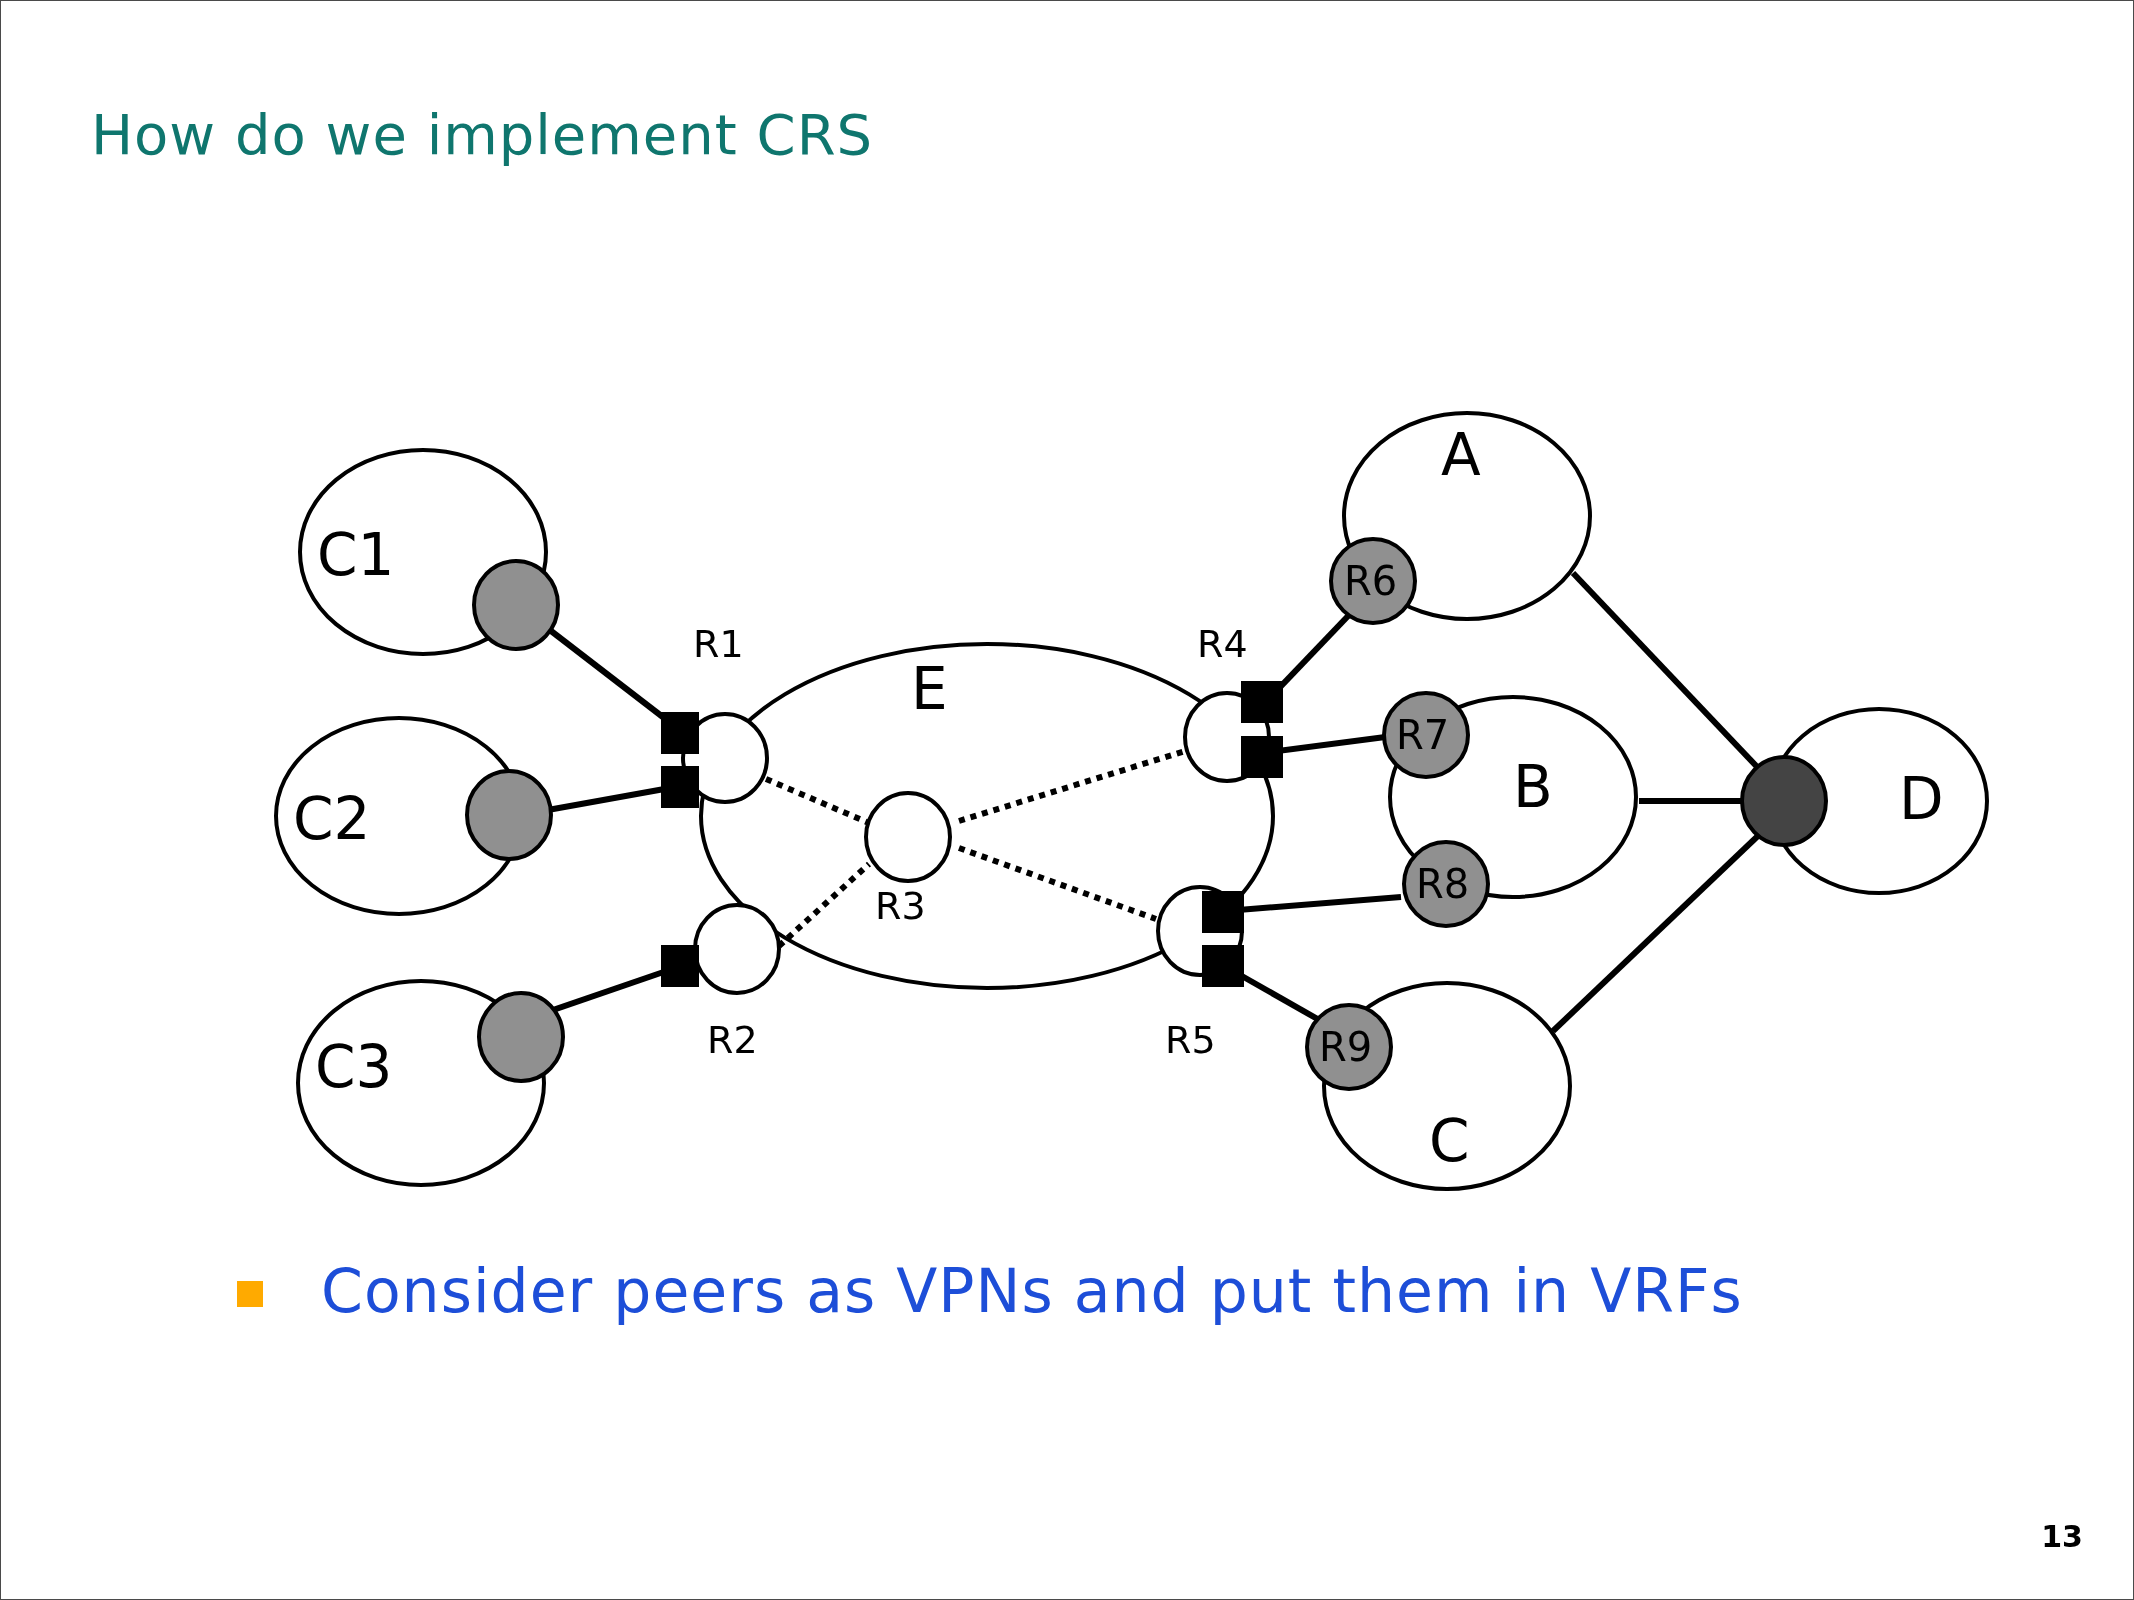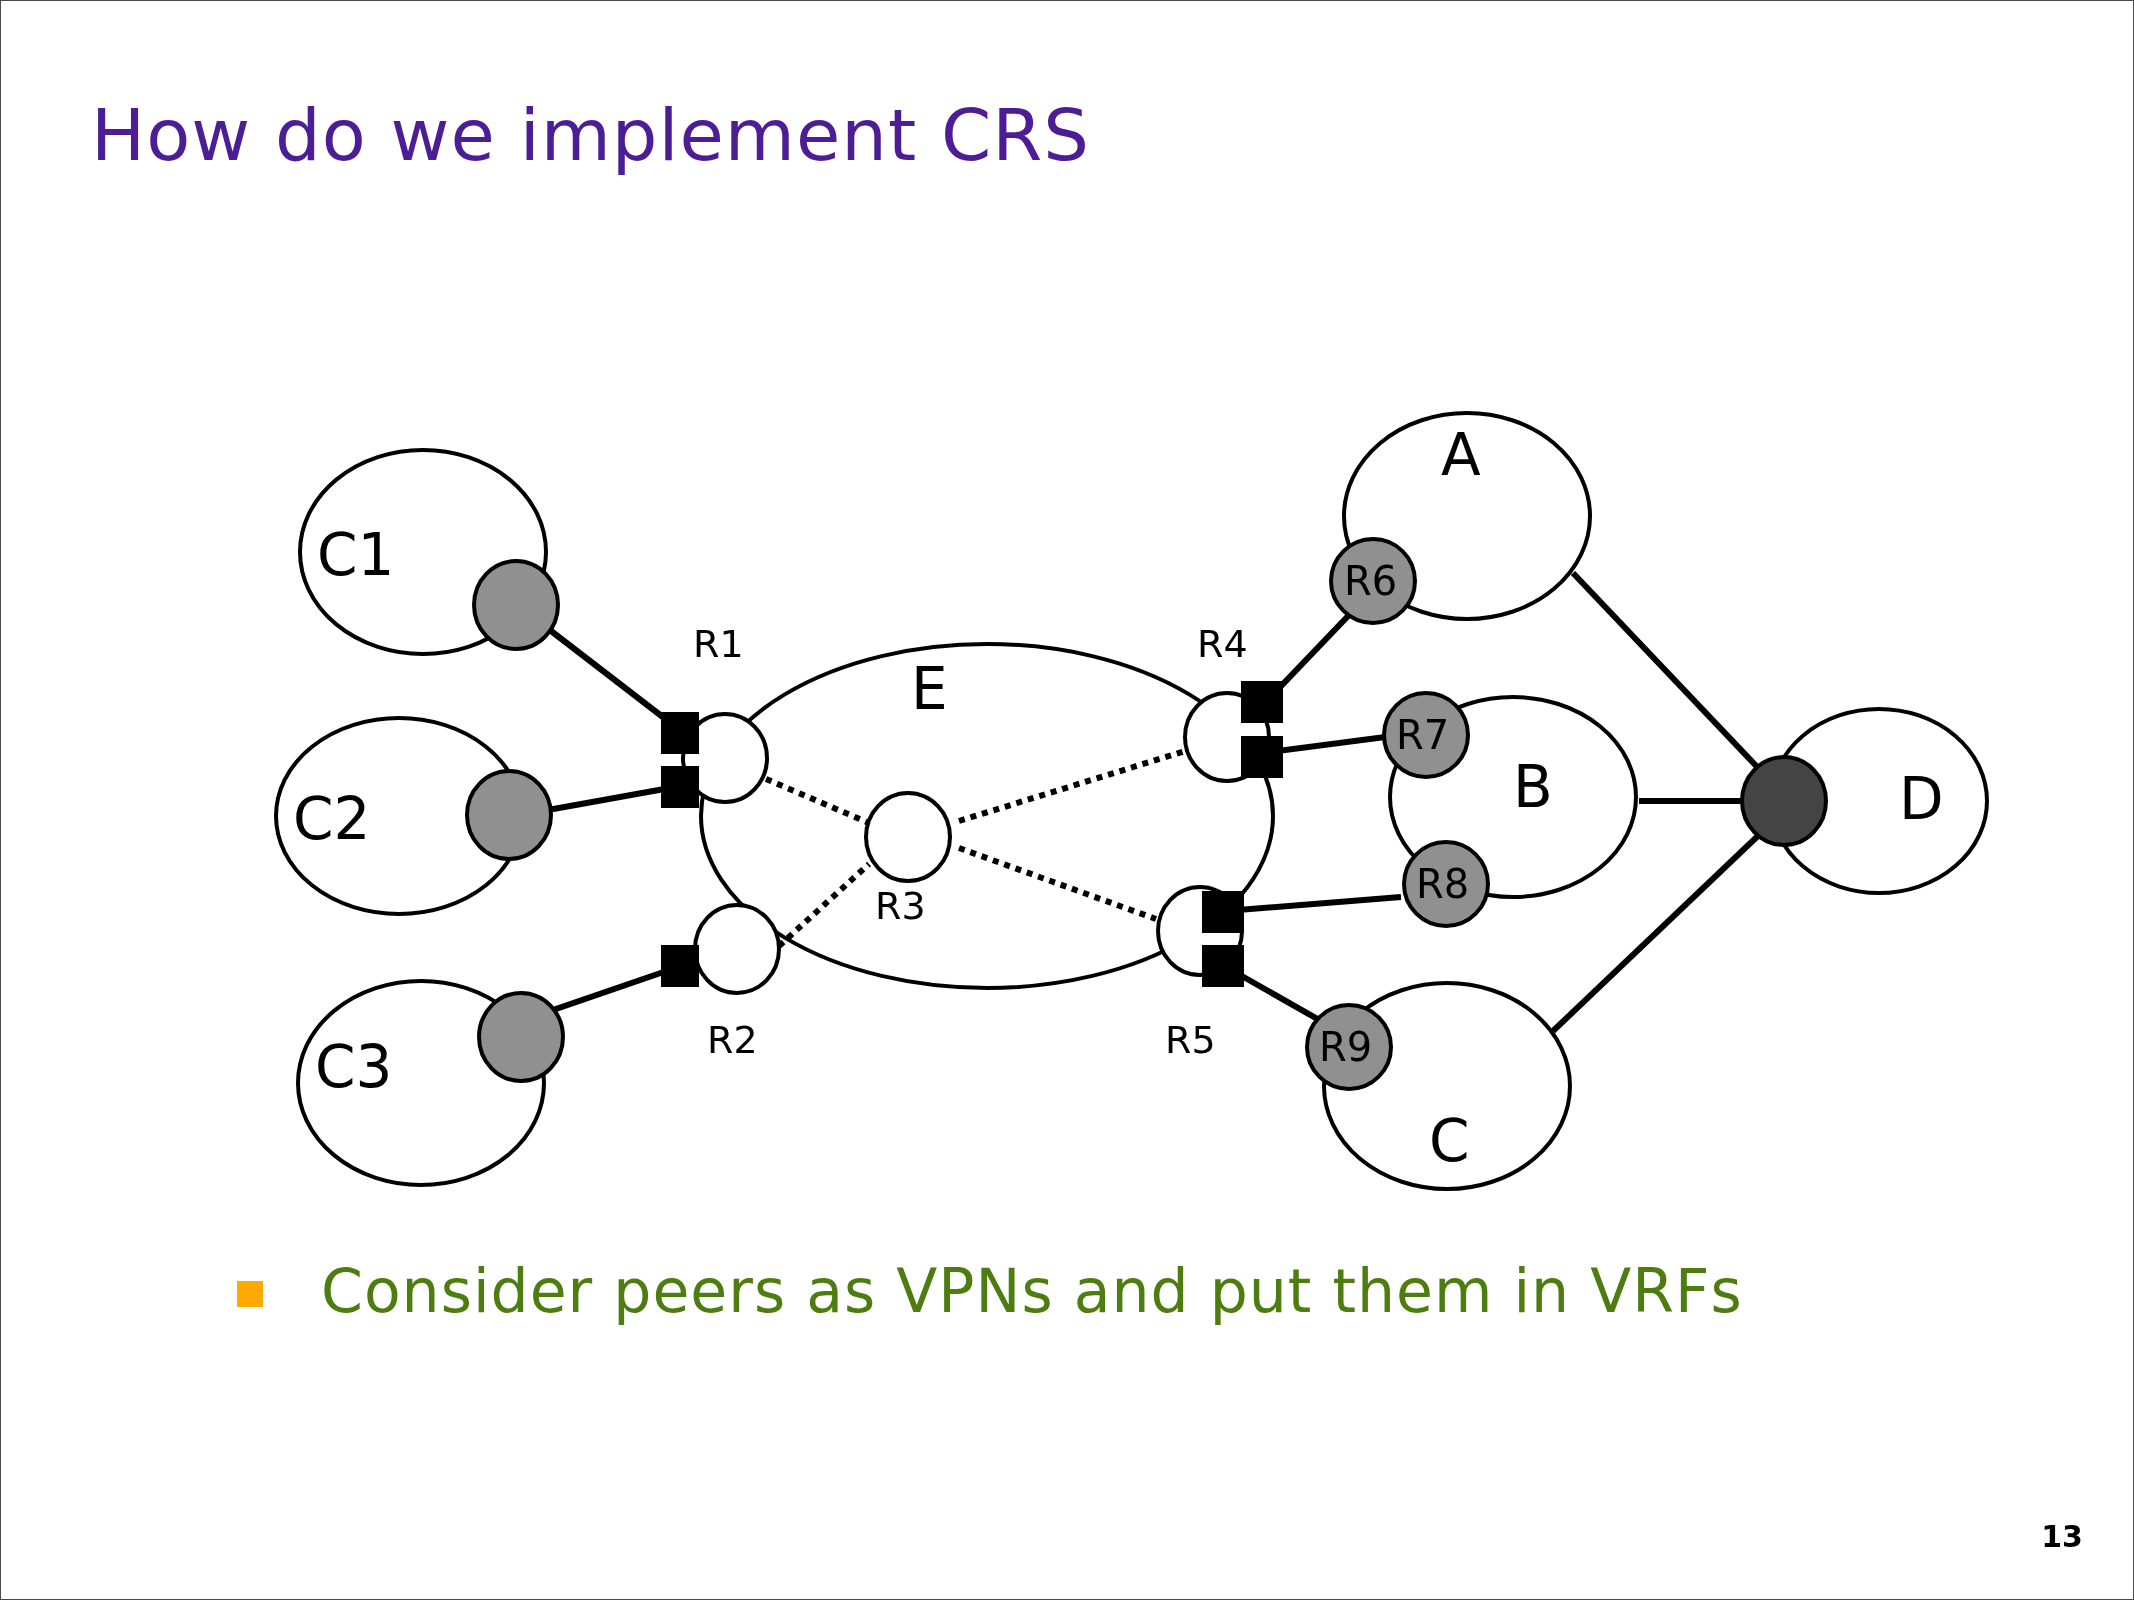--- a/index.html
+++ b/index.html
@@ -4,38 +4,38 @@
 <style>
   html, body { margin: 0; padding: 0; background: #ffffff; }
   body { width: 2134px; height: 1600px; overflow: hidden; position: relative; }
   .slide {
     position: absolute; left: 0; top: 0; width: 2132px; height: 1598px;
     border: 1px solid #4a4a4a; background: #ffffff;
   }
   .title {
     position: absolute; left: 90px; top: 82px; margin: 0;
     font-family: "DejaVu Sans", sans-serif; font-weight: normal;
-    font-size: 72px; line-height: 104px; color: #4c1d95;
+    font-size: 56px; line-height: 104px; color: #0f766e;
     letter-spacing: 1px;
   }
   .title span { display: block; }
   svg.diagram { position: absolute; left: 0; top: 0; }
   svg text { font-family: "DejaVu Sans", sans-serif; fill: #000000; }
   .lbl-big { font-size: 58px; }
   .lbl-router { font-size: 38px; }
   .lbl-inner { font-size: 40px; }
   .bullet-row {
     position: absolute; left: 236px; top: 1255px;
     display: flex; align-items: center;
   }
   .bullet-square {
     width: 26px; height: 26px; background: #ffaa00; margin-right: 58px; margin-top: 6px;
   }
   .bullet-text {
-    font-family: "DejaVu Sans", sans-serif; font-size: 60px; color: #4d7c0f;
+    font-family: "DejaVu Sans", sans-serif; font-size: 60px; color: #1d4ed8;
     letter-spacing: 1px;
   }
   .page-number {
     position: absolute; right: 50px; top: 1518px;
     font-family: "DejaVu Sans", sans-serif; font-size: 30px; color: #000000; font-weight: bold;
   }
 </style>
 </head>
 <body>
 

